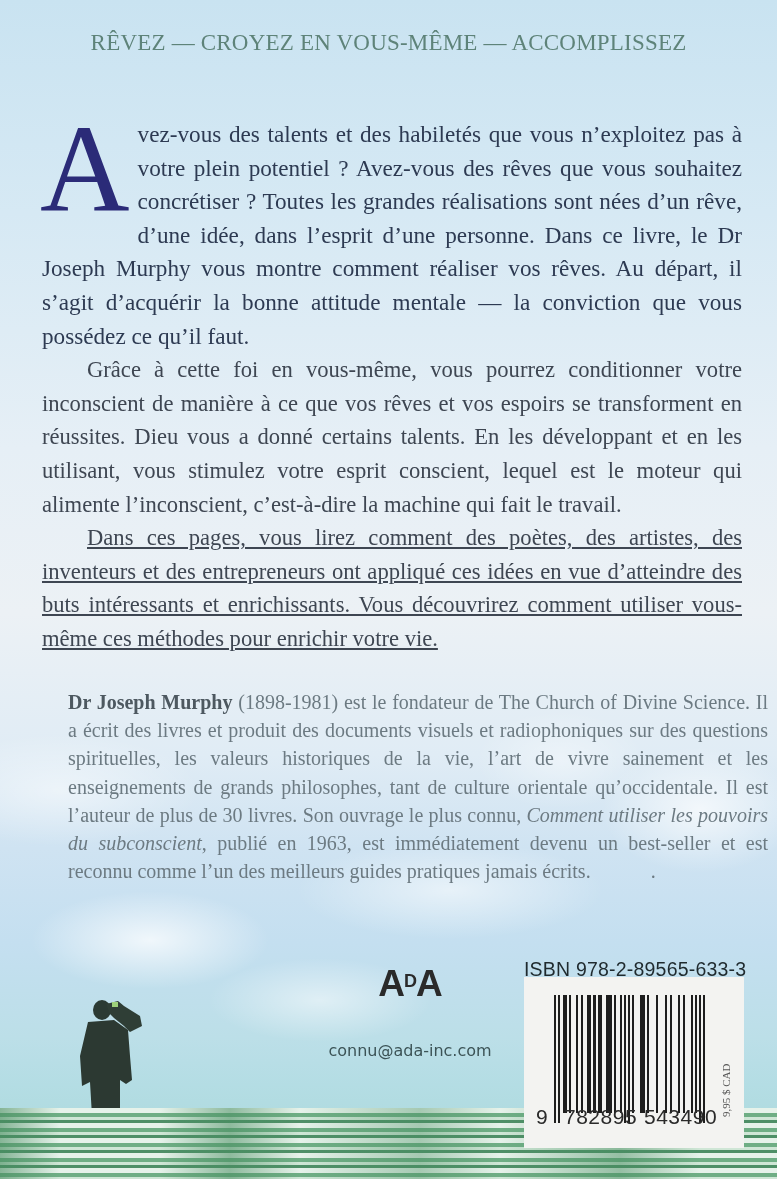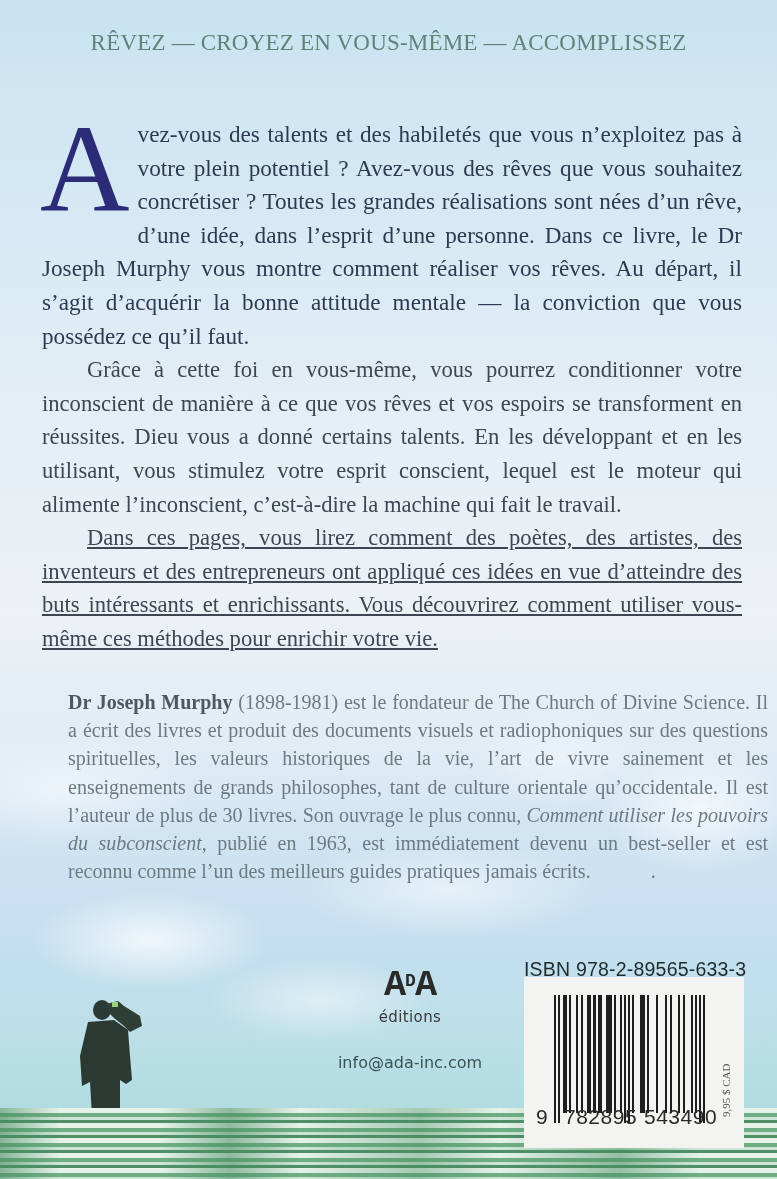--- a/index.html
+++ b/index.html
@@ -44,21 +44,21 @@
   }
   .bio b { color: #4d5860; }
   .bio .dot { margin-left: 60px; }
   .publisher {
     position: absolute; left: 300px; top: 966px; width: 220px; text-align: center;
   }
   .logo {
     display: inline-block; position: relative; width: 88px; height: 44px;
   }
   .logo-ada {
-    font-family: Liberation Mono, monospace;
+    font-family: Liberation Sans, sans-serif;
     font-weight: bold; font-size: 37px; color: #2a2a2a; letter-spacing: -1px;
     position: absolute; left: 0; top: -5px; width: 88px; text-align: center;
     line-height: 40px;
   }
   .logo-ada .small-d { font-size: 18px; vertical-align: 9px; }
   .logo-sub {
     font-family: "DejaVu Sans", sans-serif; font-size: 15px; color: #3a3a3a;
     letter-spacing: 0.4px; display: block; margin-top: -6px;
   }
   .contact {
@@ -130,23 +130,22 @@
   <path d="M18 26 L44 24 L58 34 L60 60 L62 84 L56 88 L50 84 L50 120 L48 180 L38 180 L36 124 L32 124 L30 180 L20 180 L22 120 L20 86 L12 90 L10 60 Z" fill="#2c3932"></path>
   <rect x="42" y="6" width="6" height="5" fill="#9dd07a"></rect>
 </svg>
 
 <div class="floor"></div>
 
 <div class="publisher">
   <div class="logo">
     <div class="logo-ada"><span>A</span><span class="small-d">D</span><span>A</span></div>
   </div>
-  <span class="logo-sub">éditions</span>
   <div class="contact">
-    <div>info@ada-inc.com</div>
+    <div>connu@ada-inc.com</div>
   </div>
 </div>
 
 <div class="isbn-label">ISBN 978-2-89565-633-3</div>
 
 <div class="barcode-box">
   <div class="bars">
     <span class="guard" style="width:2px"></span>
       <span class="gap" style="width:2px"></span>
       <span class="guard" style="width:2px"></span>

